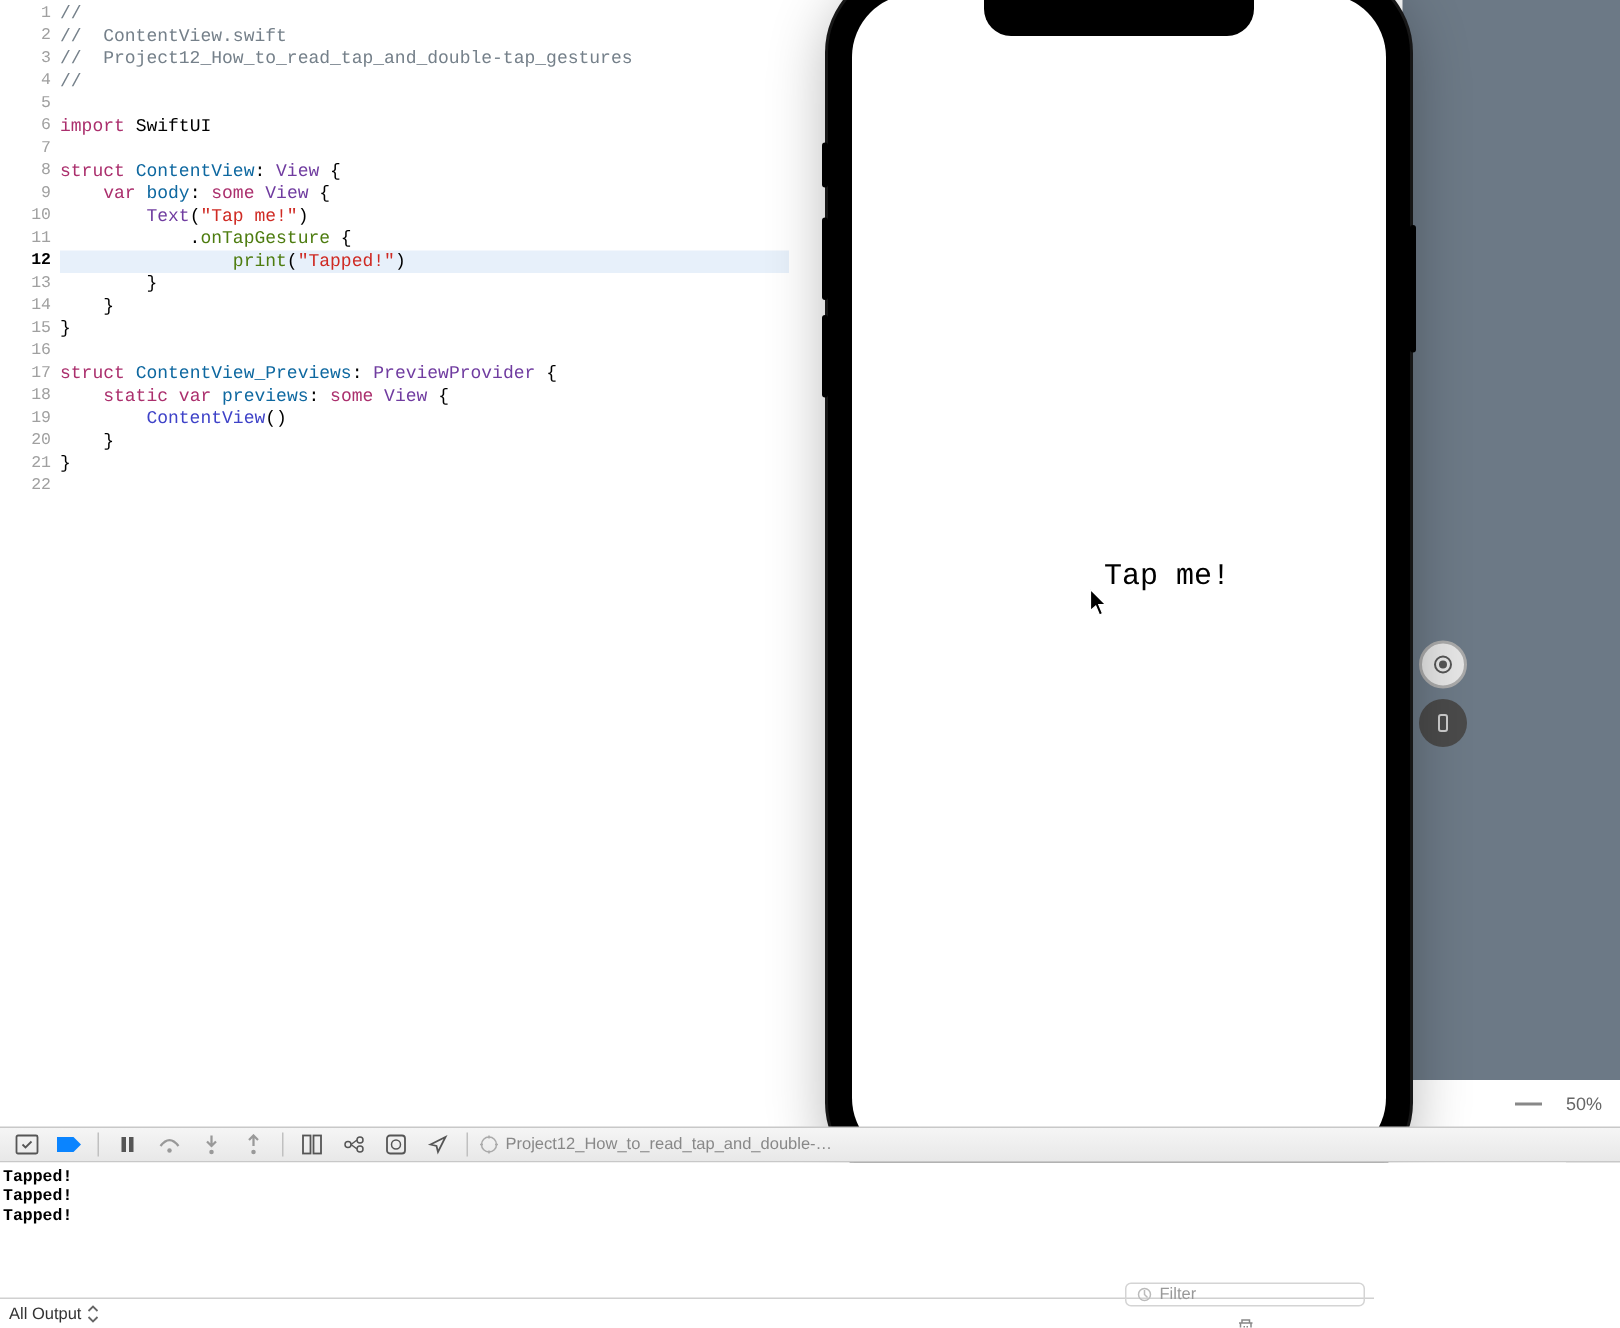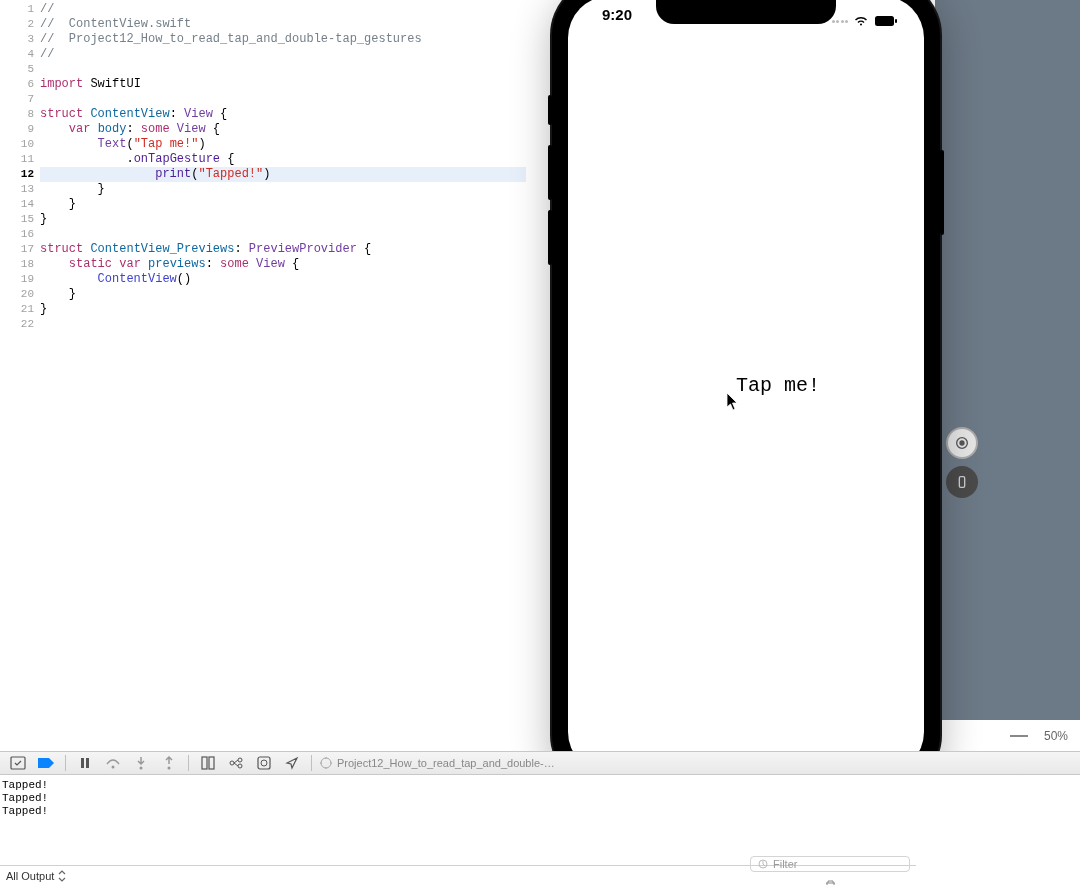--- a/index.html
+++ b/index.html
@@ -41,21 +41,21 @@
   white-space: pre;
   color: #000;
   position: relative;
 }
 .code-line { height: 15px; }
 .code-line.highlight { background: #e7f0fa; width: 486px; }
 .c-comment { color: #75808a; }
 .c-keyword { color: #ab2f6d; font-weight: 400; }
 .c-type { color: #3e42c8; }
 .c-string { color: #cf2a23; }
-.c-method { color: #4c1d95; }
+.c-method { color: #4d7c0f; }
 .c-decl { color: #0e68a0; }
 .c-other { color: #703ca0; }
 
 .preview-bg {
   position: absolute;
   top: 0; left: 935px;
   width: 145px; height: 720px;
   background: #6c7986;
 }
 .preview-controls {
@@ -172,21 +172,21 @@
   display: flex; align-items: center; gap: 4px;
 }
 
 .console {
   position: absolute;
   top: 775px; left: 0; width: 1044px; height: 90px;
   background: #fff;
   padding: 4px 2px;
   font-size: 11px;
   line-height: 13px;
-  font-weight: 400;
+  font-weight: 700;
   white-space: pre;
 }
 
 .console-footer {
   position: absolute;
   top: 865px; left: 0; width: 916px; height: 20px;
   border-top: 1px solid #d0d0d0;
   display: flex; align-items: center;
   padding: 0 6px;
   font-family: -apple-system, sans-serif;
@@ -258,38 +258,20 @@
   <span>50%</span>
 </div>
 
 <div class="phone">
   <div class="phone-side-btn s1"></div>
   <div class="phone-side-btn s2"></div>
   <div class="phone-side-btn s3"></div>
   <div class="phone-side-btn s4"></div>
   <div class="phone-screen">
     <div class="notch"></div>
-    <div class="status-bar">
-      <div class="status-time">9:20</div>
-      <div class="status-icons">
-        <div class="signal-dots">
-            <span></span>
-            <span></span>
-            <span></span>
-            <span></span>
-          </div>
-        <svg width="16" height="12" viewBox="0 0 16 12">
-            <path d="M8 10.5a1 1 0 100-2 1 1 0 000 2zM4.5 7a5 5 0 017 0l-1 1a3.5 3.5 0 00-5 0l-1-1zM2 4.5a8.5 8.5 0 0112 0l-1 1a7 7 0 00-10 0l-1-1z" fill="#000"></path>
-          </svg>
-        <svg width="24" height="12" viewBox="0 0 24 12">
-            <rect x="1" y="1" width="19" height="10" rx="2.5" fill="#000"></rect>
-            <rect x="21" y="4" width="2" height="4" rx="1" fill="#000"></rect>
-          </svg>
-      </div>
-    </div>
     <div class="phone-content">Tap me!</div>
     <div class="home-indicator"></div>
   </div>
 </div>
 
 <svg class="cursor-arrow" viewBox="0 0 12 18">
   <path d="M0 0 L0 14 L3.5 11 L6 17 L8 16 L5.5 10 L10 10 Z" fill="#000" stroke="#fff" stroke-width="0.8"></path>
 </svg>
 
 <div class="device-label">iPhone 11 Pro Max — 13.2.2</div>

